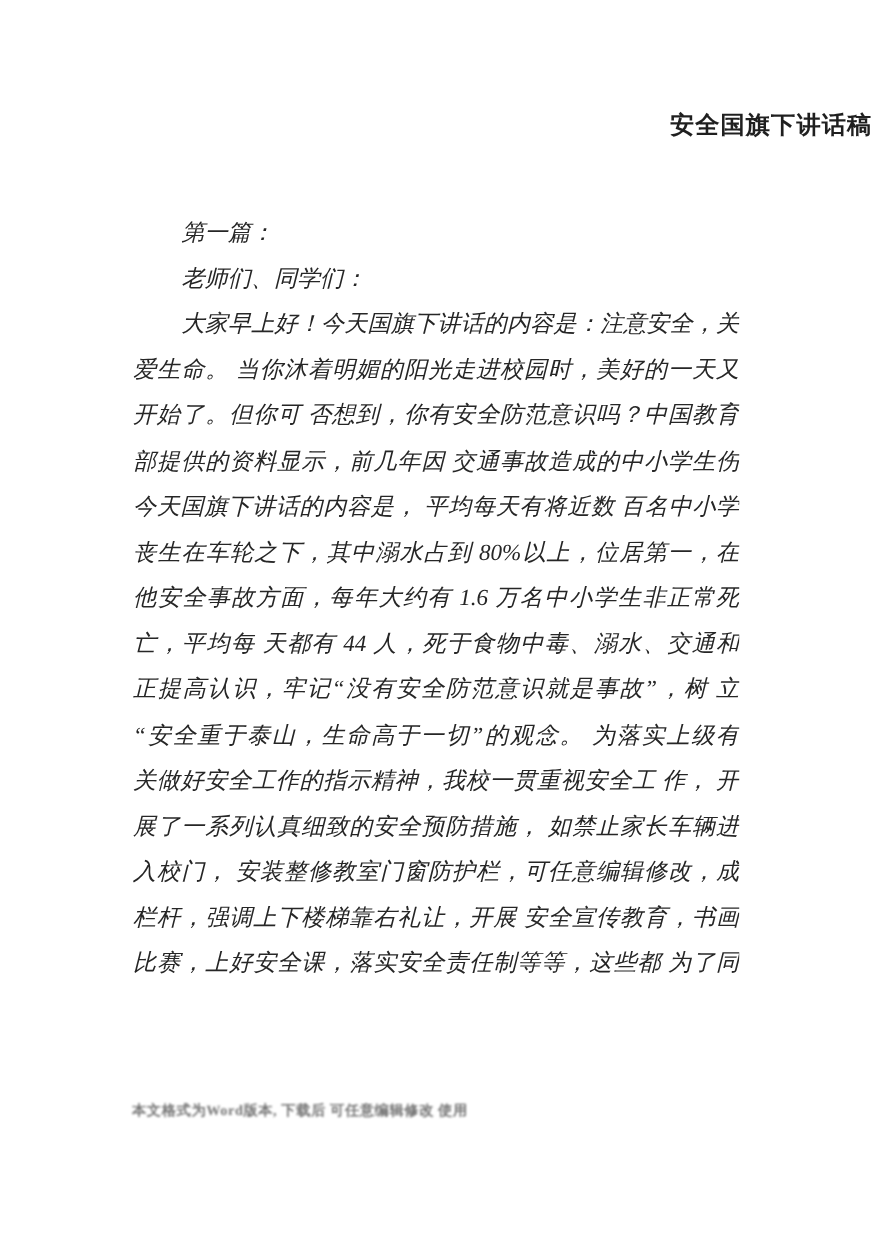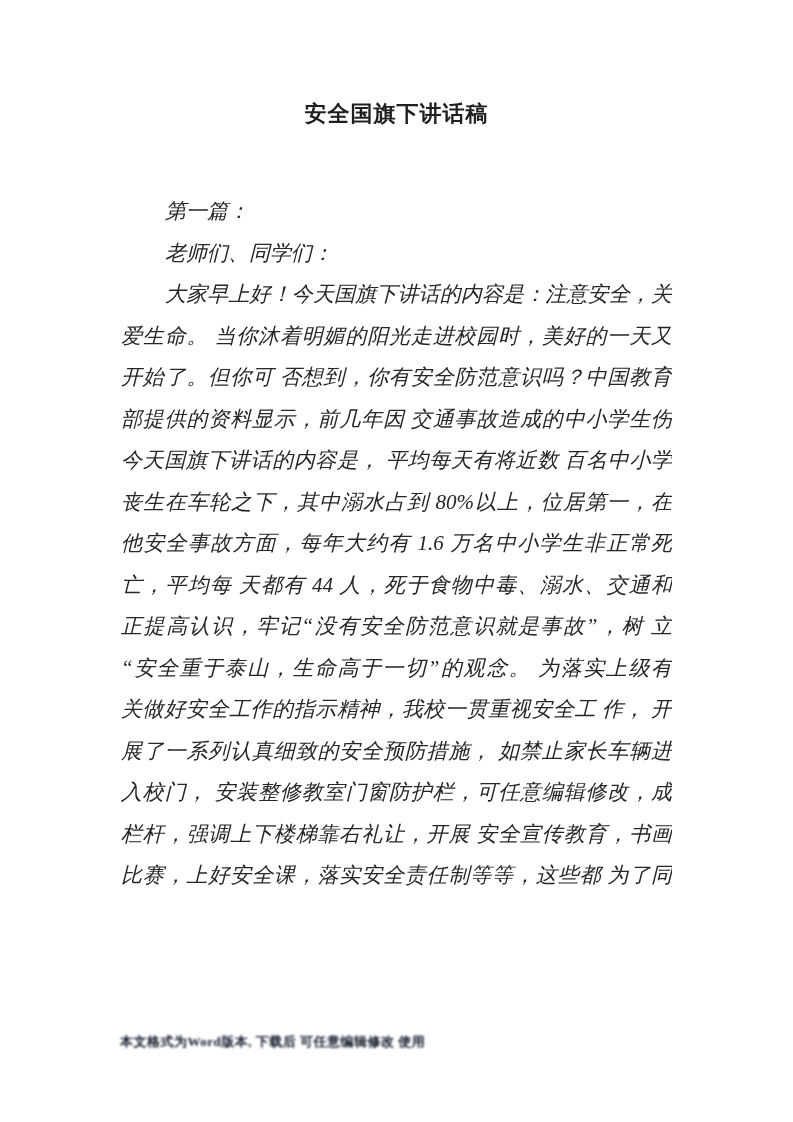--- a/index.html
+++ b/index.html
@@ -13,21 +13,21 @@
     height: 1122px;
     background: #ffffff;
     overflow: hidden;
     margin: 0 auto;
   }
   .doc-title {
     position: absolute;
     top: 99px;
     left: 0;
     width: 100%;
-    text-align: center;
+    text-align: right;
     font-size: 22px;
     font-weight: bold;
     color: #1f1f1f;
     letter-spacing: 1px;
   }
   .doc-body {
     position: absolute;
     left: 121px;
     top: 191px;
     width: 551px;
@@ -50,25 +50,24 @@
     text-indent: 44px;
   }
   .watermark {
     position: absolute;
     left: 120px;
     top: 1001px;
     width: 420px;
     font-size: 13px;
     font-weight: bold;
     letter-spacing: 0.5px;
-    color: #0f172a;
+    color: #737373;
     filter: blur(0.8px);
     white-space: nowrap;
     overflow: hidden;
-    margin-top: 32px;
   }
 </style>
 </head>
 <body>
 
 <div class="page">
 
   <div class="doc-title">安全国旗下讲话稿</div>
 
   <div class="doc-body">

